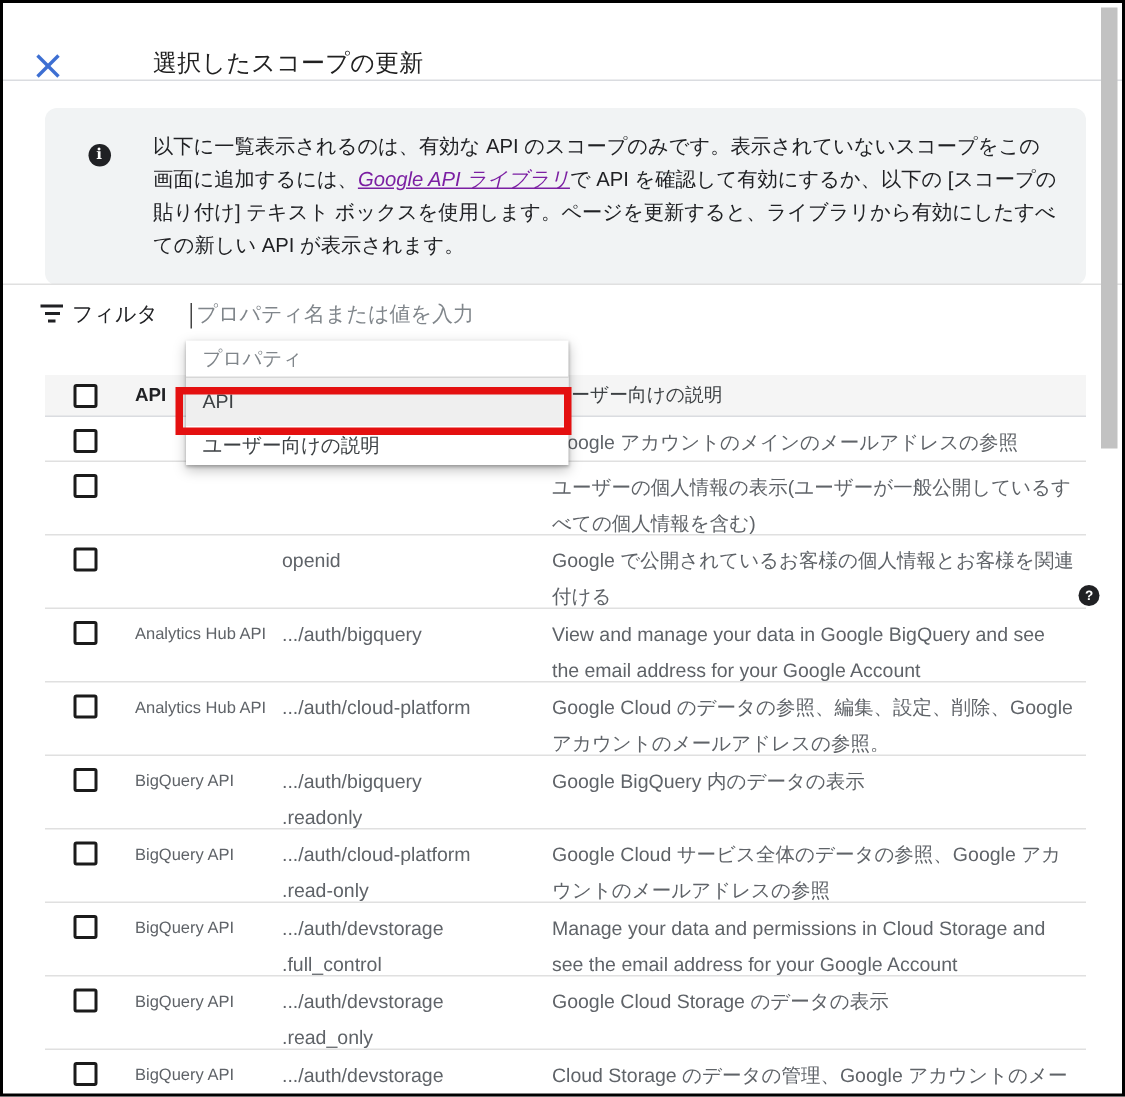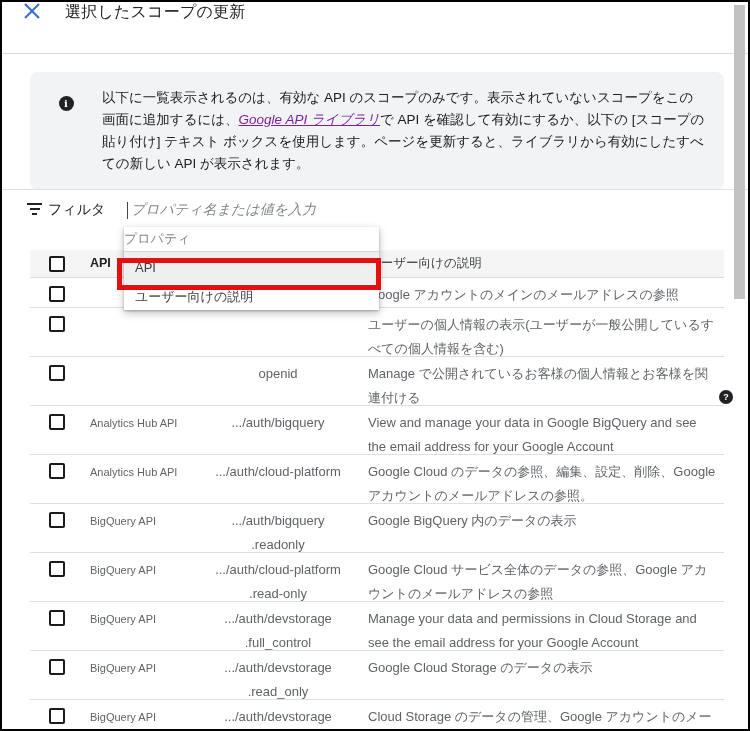--- a/index.html
+++ b/index.html
@@ -4,21 +4,21 @@
 <style>
   * { margin:0; padding:0; box-sizing:border-box; }
   body { background:#888; font-family:"Liberation Sans","DejaVu Sans",sans-serif; }
   .window {
     position:relative; width:750px; height:731px; background:#fff;
     border:2px solid #000; overflow:hidden;
   }
 
   
   .titlebar { position:absolute; top:0; left:0; right:0; height:52px;
-    border-bottom:1px solid #dadce0; display:flex; align-items:flex-start; }
+    border-bottom:1px solid #dadce0; display:flex; align-items:flex-end;gap:37px; }
   .close-btn { width:18px; height:18px; margin-left:21px; cursor:pointer; display:block; }
   .dialog-title { margin-left:24px; font-size:16px; color:#212121; letter-spacing:.2px; }
 
   
   .banner { position:absolute; top:70px; left:28px; width:694px; background:#f1f3f4;
     border-radius:8px; display:flex; padding:15px 18px 15px 0; }
   .banner-icon-col { width:72px; display:flex; justify-content:center; padding-top:9px; flex:none; }
   .circle-icon { width:15px; height:15px; border-radius:50%; background:#202124; color:#fff;
     font-size:10px; font-weight:bold; display:flex; align-items:center; justify-content:center;
     font-family:"DejaVu Serif",serif; }
@@ -29,47 +29,47 @@
   .divider-full { position:absolute; top:187px; left:0; right:0; height:1px; background:#e0e0e0; }
 
   
   .filter-bar { position:absolute; top:188px; left:0; right:0; height:40px; }
   .filter-icon { position:absolute; left:25px; top:13px; width:15px; height:12px; }
   .filter-icon i { display:block; height:2px; background:#202124; margin:0 auto 3px; }
   .filter-icon i:nth-child(1){ width:15px; } .filter-icon i:nth-child(2){ width:10px; }
   .filter-icon i:nth-child(3){ width:5px; margin-bottom:0; }
   .filter-label { position:absolute; left:46px; top:11px; font-size:14px; color:#202124; }
   .filter-input { position:absolute; left:125px; top:6px; right:40px; height:28px;
-    display:flex; align-items:center; cursor:text;font-style:italic; }
+    display:flex; align-items:center; cursor:text; }
   .caret { width:1px; height:17px; background:#444; margin-right:3px; }
   .placeholder { font-size:14px; color:#80868b; }
   .help-icon { position:absolute; left:717px; top:200px; width:14px; height:14px; cursor:pointer; }
   .help-icon .circle-icon { width:14px; height:14px; font-size:9px; font-family:"Liberation Sans",sans-serif; }
 
   
   .scope-table { position:absolute; top:228px; left:28px; width:694px; z-index:1;margin-top:20px; }
   .t-row { display:flex; align-items:flex-start; border-bottom:1px solid #e0e0e0; }
   .t-head { height:28px; background:#f5f5f5; border-bottom:1px solid #dadce0; }
   .c-cb { width:60px; flex:none; padding:8px 0 0 19px; }
   .t-head .c-cb { padding-top:6px; }
   .checkbox { width:16px; height:16px; border:2px solid #1b1b1b; border-radius:2px;
     background:#fff; cursor:pointer; }
   .c-api { width:98px; flex:none; font-size:11px; line-height:24px; color:#5f6368; padding-top:5px; }
   .c-scope { width:180px; flex:none; font-size:13px; line-height:24px; color:#5f6368;
-    padding-top:5px; white-space:pre-line;text-align:center; }
+    padding-top:5px; white-space:pre-line; }
   .c-desc { flex:1; font-size:13px; line-height:24px; color:#5f6368; padding:5px 4px 0 0; max-width:352px; }
   .t-head .c-api { color:#202124; font-weight:bold; font-size:12.5px; line-height:27px; padding-top:0; }
   .t-head .c-desc { color:#3c4043; font-size:12.5px; line-height:27px; padding-top:0; }
   .sort-arrow { font-weight:normal; color:#5f6368; font-size:12px; margin-left:6px; }
   .r-h30 { height:30px; } .r-h49 { height:49px; }
 
   
   .dropdown { position:absolute; top:225px; left:122px; width:255px; background:#fff;
     z-index:10; box-shadow:0 1px 2px rgba(0,0,0,.25), 0 3px 8px rgba(0,0,0,.25); }
-  .menu-header { height:24px; line-height:24px; font-size:13px; color:#80868b; }
+  .menu-header { height:24px; line-height:24px; padding-left:11px; font-size:13px; color:#80868b; }
   .menu-divider { height:1px; background:#d7d7d7; }
   .menu-item { height:26px; line-height:26px; padding-left:11px; font-size:13px;
     color:#3c4043; cursor:pointer; }
   .menu-item.highlight { height:32px; line-height:32px; background:#efefef; }
 
   
   .annotation { position:absolute; top:256px; left:115px; width:264px; height:32px;
     border:5px solid #e41010; z-index:20; }
 
   
@@ -141,21 +141,21 @@
       <div class="c-api"></div>
       <div class="c-scope"></div>
       <div class="c-desc">ユーザーの個人情報の表示(ユーザーが一般公開しているすべての個人情報を含む)</div>
     </div>
     <div class="t-row r-h49">
       <div class="c-cb">
           <div class="checkbox"></div>
         </div>
       <div class="c-api"></div>
       <div class="c-scope">openid</div>
-      <div class="c-desc">Manage で公開されているお客様の個人情報とお客様を関連付ける</div>
+      <div class="c-desc">Google で公開されているお客様の個人情報とお客様を関連付ける</div>
     </div>
     <div class="t-row r-h49">
       <div class="c-cb">
           <div class="checkbox"></div>
         </div>
       <div class="c-api">Analytics Hub API</div>
       <div class="c-scope">.../auth/bigquery</div>
       <div class="c-desc">View and manage your data in Google BigQuery and see the email address for your Google Account</div>
     </div>
     <div class="t-row r-h49">

